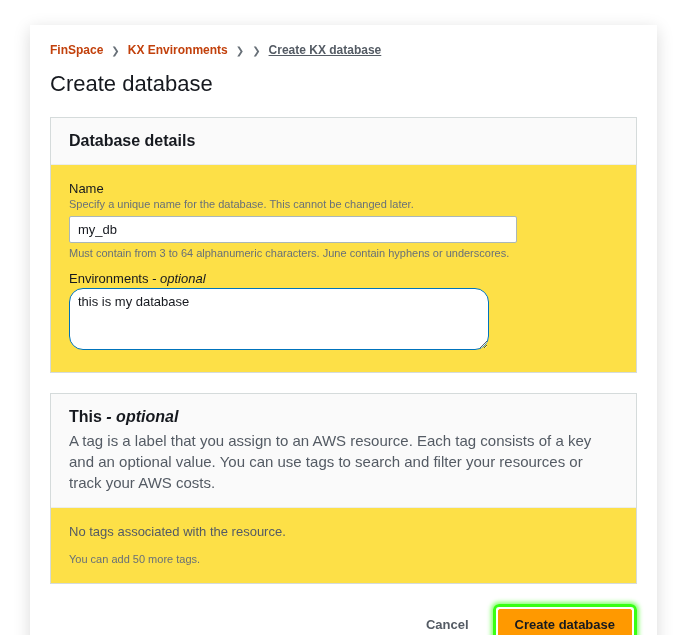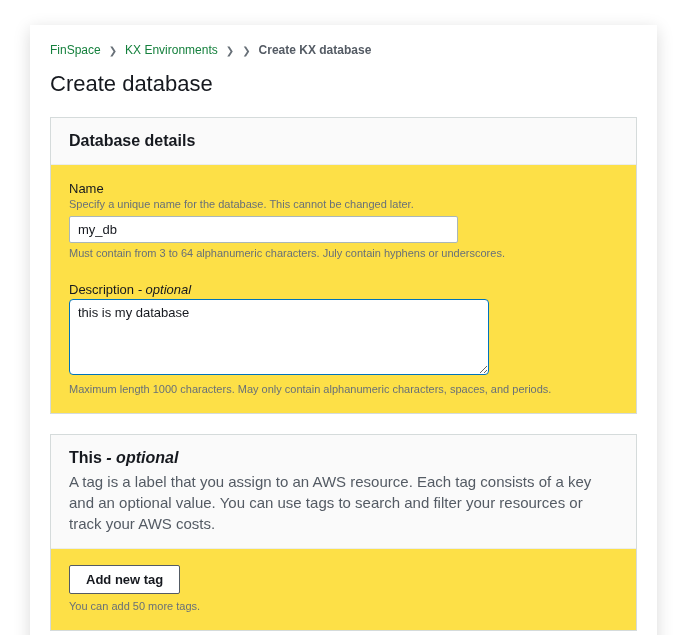--- a/index.html
+++ b/index.html
@@ -22,31 +22,33 @@
     .breadcrumb {
       font-size: 12px;
       color: #545b64;
       margin-bottom: 14px;
       display: flex;
       align-items: center;
       gap: 8px;
       flex-wrap: wrap;
     }
     .breadcrumb a {
-      color: #15803d;
+      color: #c2410c;
       text-decoration: none;
       cursor: pointer;
+      font-weight: bold;
     }
     .breadcrumb .sep {
       color: #687078;
       font-size: 10px;
     }
     .breadcrumb .current {
       color: #545b64;
       font-weight: 600;
+      text-decoration: underline;
     }
     h1.page-title {
       font-size: 22px;
       font-weight: 400;
       color: #16191f;
       margin-bottom: 20px;
     }
     .panel {
       border: 1px solid #d5dbdb;
       background: #fde047;
@@ -69,21 +71,21 @@
     .panel-header p.desc {
       font-size: 15px;
       color: #545b64;
       margin-top: 4px;
       line-height: 1.4;
     }
     .panel-body {
       padding: 16px 18px 18px 18px;
     }
     .field {
-      margin-bottom: 23px;
+      margin-bottom: 12px;
     }
     .field:last-child {
       margin-bottom: 0;
     }
     .field-label {
       font-size: 13px;
       color: #16191f;
       font-weight: 400;
       margin-bottom: 2px;
     }
@@ -94,37 +96,37 @@
       font-size: 11px;
       color: #687078;
       margin-bottom: 6px;
     }
     .field-constraint {
       font-size: 11px;
       color: #687078;
       margin-top: 4px;
     }
     input.text-input {
-      width: 389px;
+      width: 448px;
       max-width: 100%;
       padding: 5px 8px;
       font-size: 13px;
       border: 1px solid #aab7b8;
       border-radius: 2px;
       color: #16191f;
       font-family: inherit;
     }
     textarea.text-area {
       width: 420px;
       max-width: 100%;
-      height: 76px;
+      height: 62px;
       padding: 5px 8px;
       font-size: 13px;
       border: 1px solid #0073bb;
-      border-radius: 4px;
+      border-radius: 14px;
       color: #16191f;
       font-family: inherit;
       resize: both;
     }
     .tags-empty {
       font-size: 13px;
       color: #545b64;
       margin-bottom: 14px;
     }
     button.secondary {
@@ -194,45 +196,44 @@
   <section class="panel">
     <div class="panel-header">
       <h2>Database details</h2>
     </div>
     <div class="panel-body">
 
       <div class="field">
         <div class="field-label">Name</div>
         <div class="field-hint">Specify a unique name for the database. This cannot be changed later.</div>
         <input type="text" class="text-input" value="my_db" style="">
-        <div class="field-constraint">Must contain from 3 to 64 alphanumeric characters. July contain hyphens or underscores.</div>
+        <div class="field-constraint">Must contain from 3 to 64 alphanumeric characters. June contain hyphens or underscores.</div>
       </div>
 
       <div class="field">
         <div class="field-label">
-          <span>Description</span>
+          <span>Environments</span>
           <span class="optional-inline">- optional</span>
         </div>
         <textarea class="text-area" style="">this is my database</textarea>
-        <div class="field-constraint">Maximum length 1000 characters. May only contain alphanumeric characters, spaces, and periods.</div>
       </div>
 
     </div>
   </section>
 
   <section class="panel">
     <div class="panel-header">
       <h2>
         <span>This</span>
         <span class="optional">- optional</span>
       </h2>
       <p class="desc">A tag is a label that you assign to an AWS resource. Each tag consists of a key and an optional value. You can use tags to search and filter your resources or track your AWS costs.</p>
     </div>
     <div class="panel-body">
-      <button class="secondary">Add new tag</button>
+      <div class="tags-empty">No tags associated with the resource.</div>
       <div class="tags-limit">You can add 50 more tags.</div>
     </div>
   </section>
 
   <div class="actions">
     <button class="link-btn">Cancel</button>
     <span class="highlight-wrap">
       <button class="primary">Create database</button>
     </span>
   </div>

